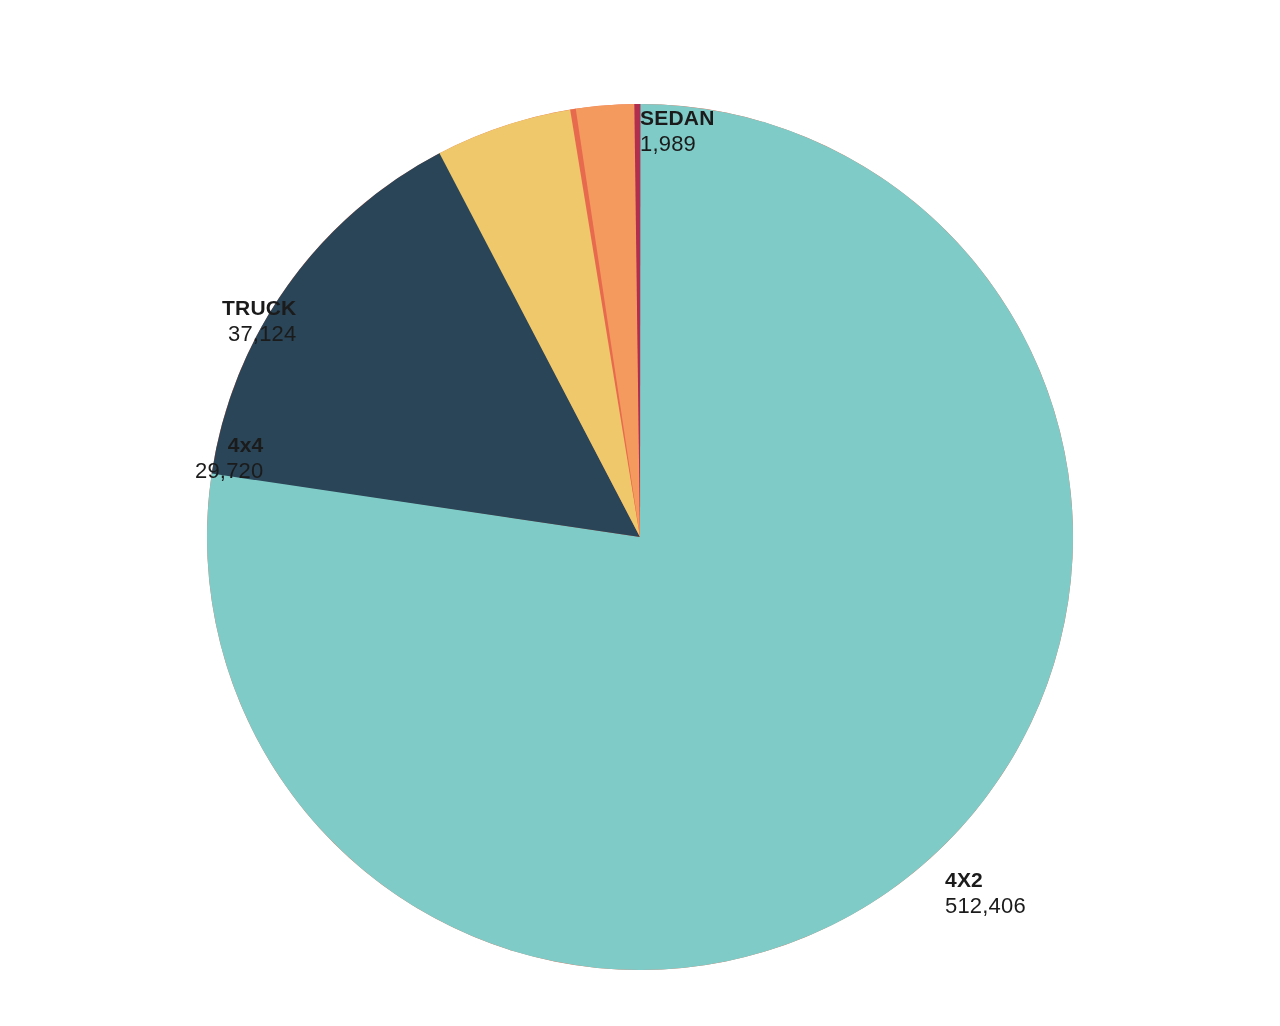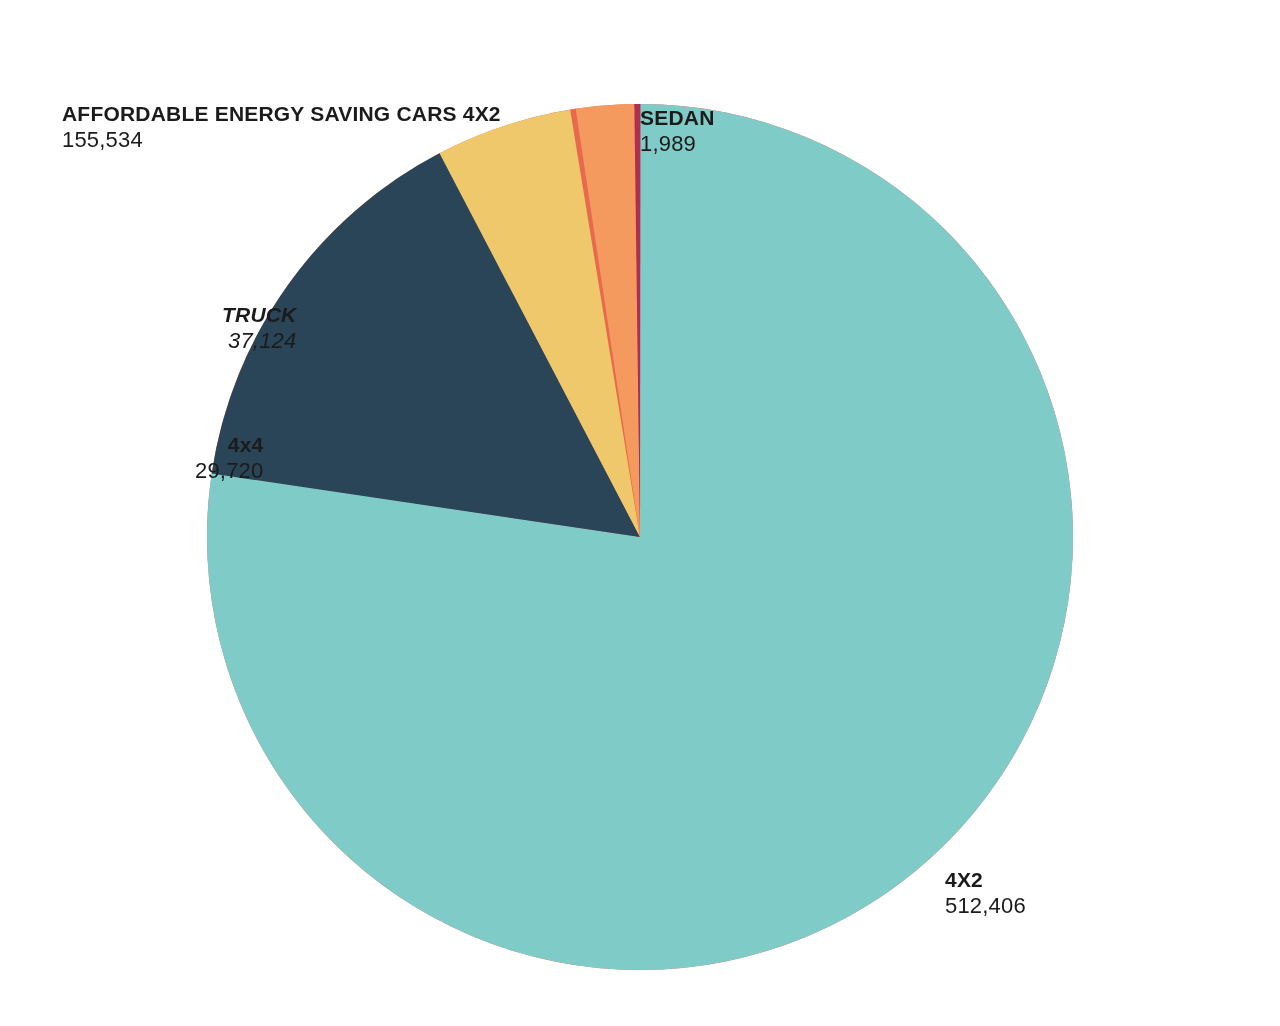--- a/index.html
+++ b/index.html
@@ -50,21 +50,21 @@
   }
   .label.align-right {
     text-align: right;
   }
   .label.align-left {
     text-align: left;
   }
   
   #label-sedan   { left: 640px; top: 58px; margin-top: 48px;  }
   #label-afford  { left: 62px;  top: 102px; }
-  #label-truck   { left: 222px; top: 303px; font-style: italic; }
+  #label-truck   { left: 222px; top: 296px; }
   #label-4x4     { left: 195px; top: 421px; margin-top: 12px; }
   #label-4x2     { left: 945px; top: 868px; }
 </style>
 </head>
 <body>
 
 <div id="chart-root">
 
   <svg class="pie-svg" viewBox="0 0 1280 1026">
     <g id="pie-slices">
@@ -76,24 +76,20 @@
         <path d="M 640 537 L 634.329 104.037 A 433 433 0 0 1 640.453 104.000 Z" fill="#B02E4E"></path>
         <path d="M 640 537 L 570.146 109.672 A 433 433 0 0 1 575.746 108.794 Z" fill="#E86A4E"></path>
       </g>
   </svg>
 
   <div class="label align-left" id="label-sedan">
     <span class="lab-name">SEDAN</span>
     <span class="lab-value">1,989</span>
   </div>
 
-  <div class="label align-left" id="label-afford">
-    <span class="lab-name">AFFORDABLE ENERGY SAVING CARS 4X2</span>
-    <span class="lab-value">155,534</span>
-  </div>
 
   <div class="label align-right" id="label-truck">
     <span class="lab-name">TRUCK</span>
     <span class="lab-value">37,124</span>
   </div>
 
   <div class="label align-right" id="label-4x4">
     <span class="lab-name">4x4</span>
     <span class="lab-value">29,720</span>
   </div>

